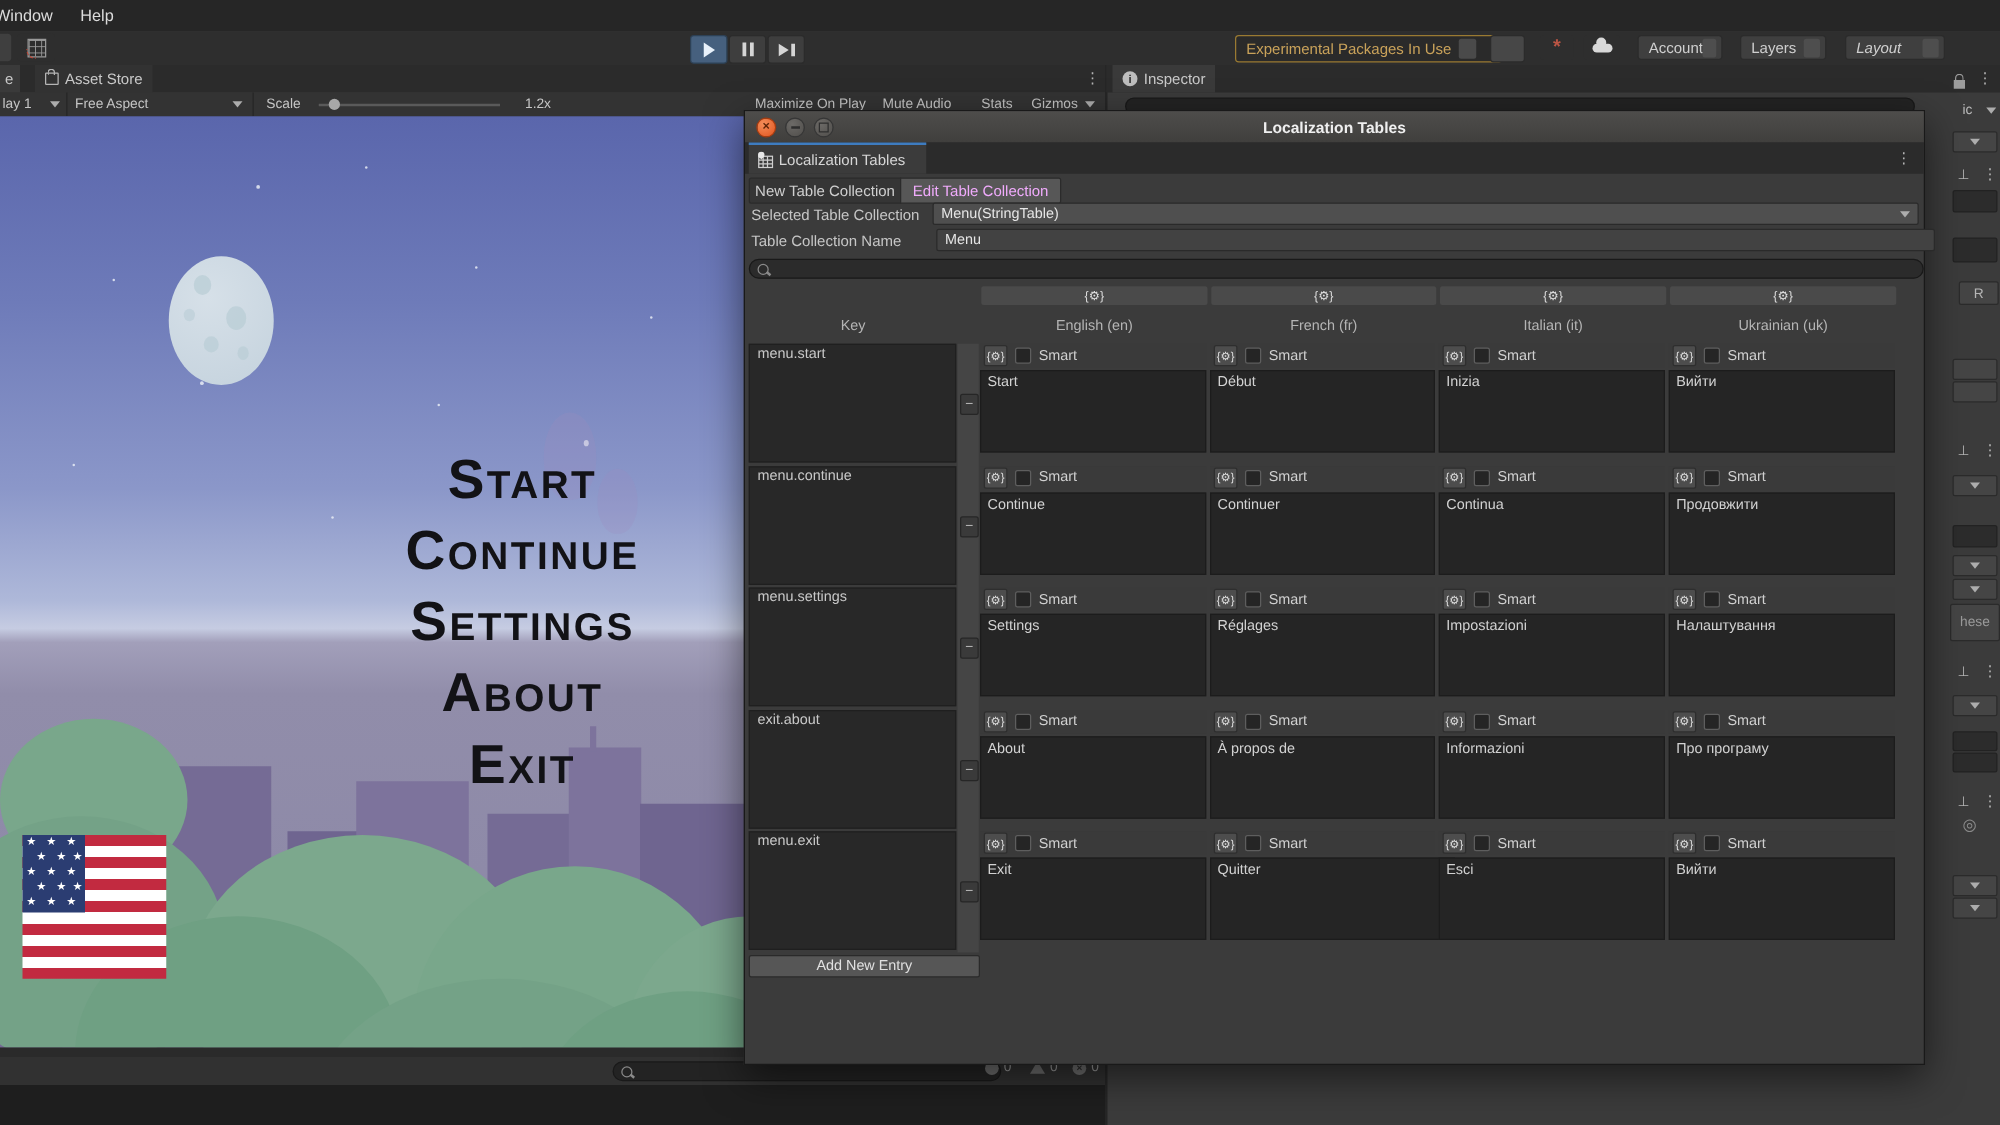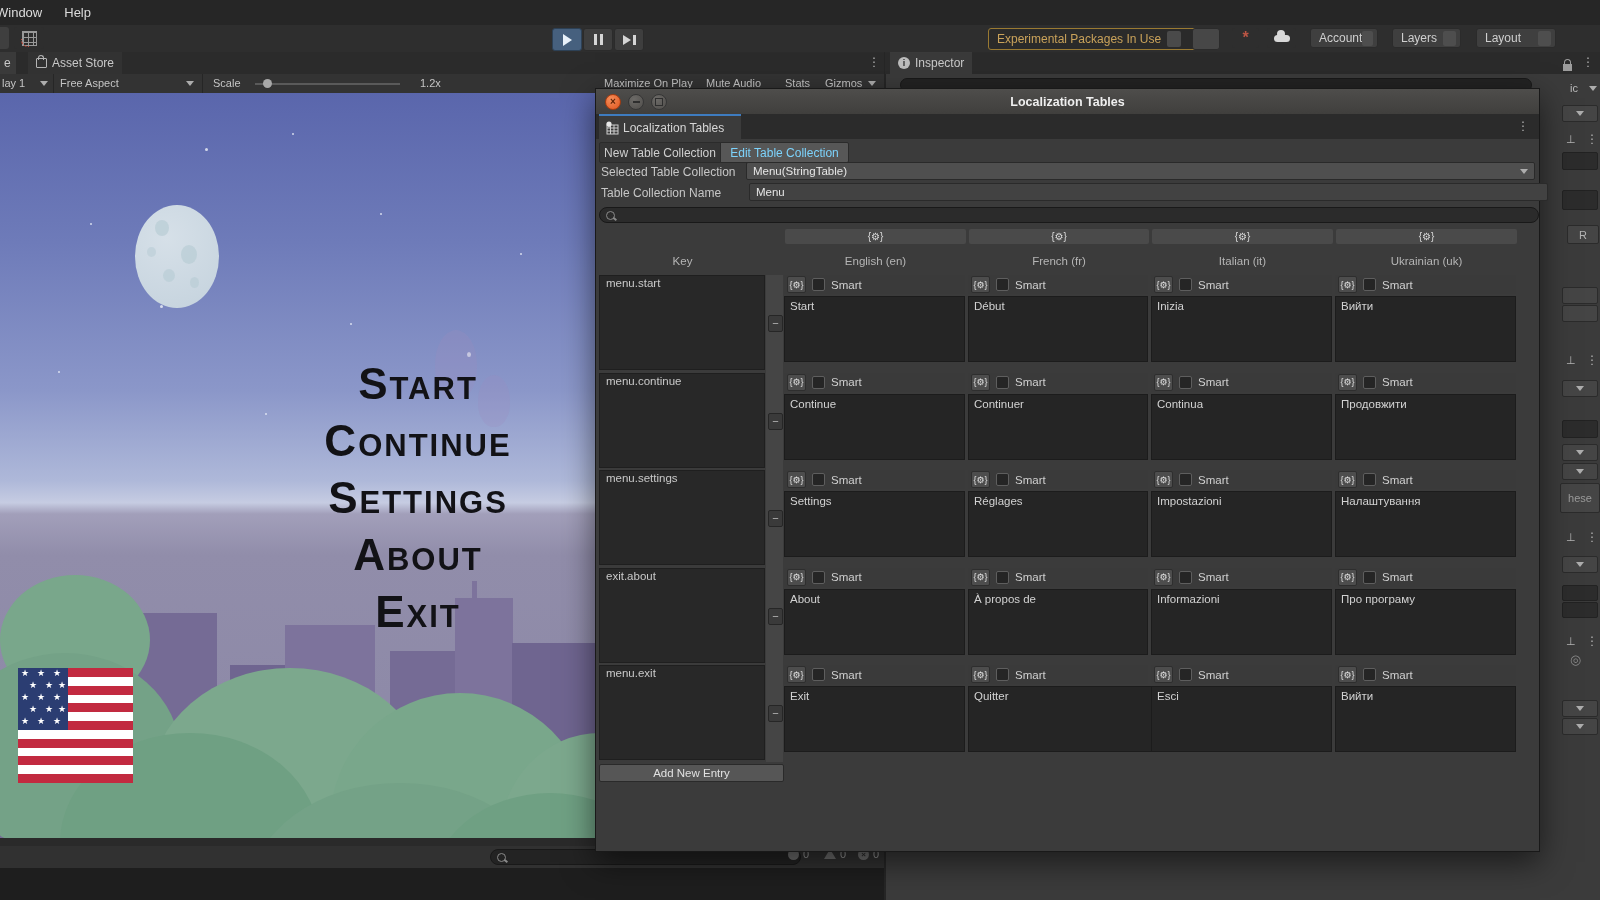--- a/index.html
+++ b/index.html
@@ -129,21 +129,21 @@
       <span class="cloudic"></span>
     </div>
     <div class="abs topdd" style="left:1310px;top:3px;width:68px;height:20px;box-sizing:border-box;">
       <span>Account</span>
         <span class="box"></span>
     </div>
     <div class="abs topdd" style="left:1392px;top:3px;width:69px;height:20px;box-sizing:border-box;">
       <span>Layers</span>
         <span class="box"></span>
     </div>
-    <div class="abs topdd" style="left:1476px;top:3px;width:80px;height:20px;box-sizing:border-box;">
+    <div class="abs topdd" style="left:1476px;top:3px;width:80px;height:20px;box-sizing:border-box;font-style:italic;">
       <span>Layout</span>
         <span class="box"></span>
     </div>
   </div>
 
   <div class="abs tabstrip" style="left:0;top:52px;width:885px;height:22px;">
     <div class="tab abs" style="left:0;top:0;width:16px;padding:0 4px;">
       <span>e</span>
     </div>
     <div class="tab abs" style="left:28px;top:0;background:#323232;text-align:center;">
@@ -340,21 +340,21 @@
           <line x1="5.5" y1="4" x2="5.5" y2="13" stroke="#cfcfcf"></line>
             <line x1="9" y1="4" x2="9" y2="13" stroke="#cfcfcf"></line>
           <circle cx="4" cy="3" r="2.6" fill="#e8e8e8"></circle>
             <path d="M4 0.5 L5.8 3.4 L2.2 3.4 Z" fill="#e8e8e8" transform="rotate(180 4 3.6)"></path>
         </svg>
         <span>Localization Tables</span>
       </div>
       <span class="abs kebab" style="right:10px;top:5px;">⋮</span>
     </div>
     <div class="abs lbtn" style="left:3px;top:53px;width:120px;background:#353535;border:1px solid #2b2b2b;border-radius:2px 0 0 2px;">New Table Collection</div>
-    <div class="abs lbtn" style="left:124px;top:53px;width:127px;background:#575757;border:1px solid #2b2b2b;border-radius:0 2px 2px 0;color:#7dd3fc;">Edit Table Collection</div>
+    <div class="abs lbtn" style="left:124px;top:53px;width:127px;background:#575757;border:1px solid #2b2b2b;border-radius:0 2px 2px 0;color:#f0abfc;">Edit Table Collection</div>
 
     <span class="abs" style="left:5px;top:76px;color:#c6c6c6;">Selected Table Collection</span>
     <div class="abs popup" style="left:150px;top:73px;width:775px;height:16px;">
       <span>Menu(StringTable)</span>
       <span class="arr"></span>
     </div>
     <span class="abs" style="left:5px;top:97px;color:#c6c6c6;">Table Collection Name</span>
     <div class="abs tfield" style="left:153px;top:94px;width:785px;height:16px;">
       <span>Menu</span>
     </div>

